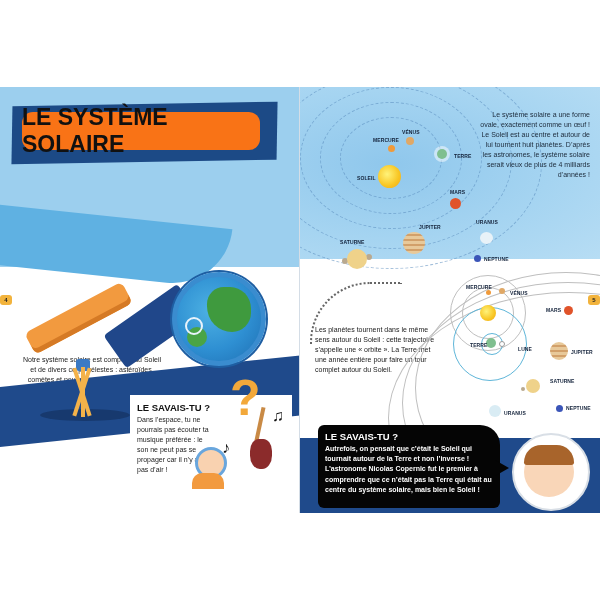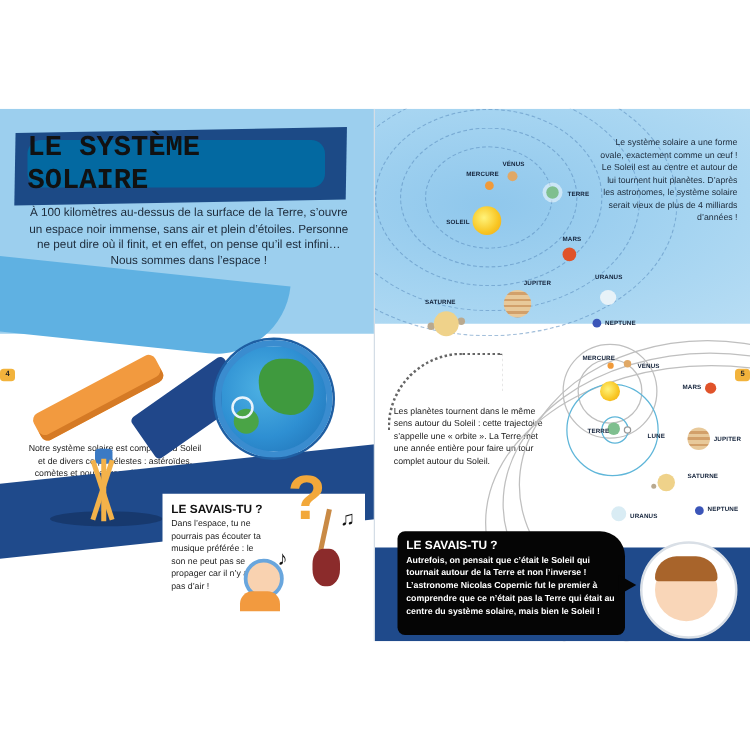--- a/index.html
+++ b/index.html
@@ -6,21 +6,21 @@
   body{width:600px;height:600px;position:relative;overflow:hidden;font-family:"Liberation Sans",sans-serif;}
   .spread{position:absolute;left:0;top:87px;width:600px;height:426px;overflow:hidden;background:#fff;}
   .page{position:absolute;top:0;height:426px;width:300px;overflow:hidden;}
   .page-left{left:0;}
   .page-right{left:300px;}
   .fold{position:absolute;left:299px;top:0;width:1px;height:426px;background:#d4dde6;z-index:20;}
   .sky{position:absolute;left:0;top:0;width:300px;height:180px;background:#9ccfee;}
   .sky-r{position:absolute;left:0;top:0;width:300px;height:172px;background:radial-gradient(ellipse at 30% 45%,#8fc7ec 0%,#a5d4f1 55%,#b7ddf4 100%);}
   .wave{position:absolute;left:-40px;top:128px;width:270px;height:60px;background:#5fb1e2;border-radius:0 0 60px 0;transform:rotate(6deg);}
   .title-bg{position:absolute;left:12px;top:17px;width:265px;height:58px;background:#1c4a86;transform:skew(-2deg) rotate(-1deg);}
-  .title-box{position:absolute;left:22px;top:25px;width:238px;height:38px;background:#0369a1;border-radius:11px;display:flex;align-items:center;justify-content:center;font-family:Liberation Mono, monospace;}
+  .title-box{position:absolute;left:22px;top:25px;width:238px;height:38px;background:#f97316;border-radius:11px;display:flex;align-items:center;justify-content:center;}
   .title{font-size:23px;font-weight:bold;color:#111;letter-spacing:0px;}
   .intro{position:absolute;left:20px;top:77px;width:262px;font-size:9.4px;line-height:12.5px;color:#1c2a3a;text-align:center;}
   .body-l{position:absolute;left:22px;top:268px;width:140px;font-size:7px;line-height:10px;color:#222;text-align:center;}
   .pnum{position:absolute;width:12px;height:10px;background:#f2b33c;color:#222;font-size:6px;font-weight:bold;display:flex;align-items:center;justify-content:center;border-radius:3px;}
   .ground{position:absolute;left:0;top:372px;width:300px;height:60px;background:#1f4a8b;transform:skew(0,-6deg);transform-origin:left bottom;}
   .beam{position:absolute;left:115px;top:320px;width:90px;height:40px;background:#20478a;transform:rotate(-35deg);transform-origin:left center;border-radius:4px;}
   .earth{position:absolute;left:172px;top:270px;width:84px;height:84px;border-radius:50%;background:radial-gradient(circle at 40% 40%,#4db1e3 0%,#2e8fd2 55%,#1f6fb3 100%);border:5px solid #3a8ccf;box-shadow:0 0 0 2px #1e5ea2;}
   .earth .land1{position:absolute;left:30px;top:10px;width:44px;height:45px;background:#3f9a3e;border-radius:40% 50% 45% 60%;}
   .earth .land2{position:absolute;left:10px;top:50px;width:20px;height:20px;background:#4aa446;border-radius:50%;}
   .earth .swirl{position:absolute;left:8px;top:40px;width:14px;height:14px;border-radius:50%;border:2px solid #e8f3fb;}
@@ -62,21 +62,20 @@
 
 <div class="spread">
 
   <div class="page page-left">
     <div class="sky"></div>
     <div class="wave"></div>
     <div class="title-bg"></div>
     <div class="title-box">
       <span class="title">LE SYSTÈME SOLAIRE</span>
     </div>
-    <div class="intro">À 100 kilomètres au-dessus de la surface de la Terre, s’ouvre un espace noir immense, sans air et plein d’étoiles. Personne ne peut dire où il finit, et en effet, on pense qu’il est infini… Nous sommes dans l’espace !</div>
 
     <div class="body-l">Notre système solaire est composé du Soleil et de divers corps célestes : astéroïdes, comètes et poussières célestes. Même le plus puissant des télescopes ne parvient pas à en entrevoir les limites !</div>
     <div class="pnum" style="left:0;top:208px;">4</div>
 
     <div class="ground" style="top:300px;"></div>
     <div class="beam" style="top:245px;"></div>
     <div class="earth" style="top:185px;">
       <div class="land1"></div>
         <div class="land2"></div>
         <div class="swirl"></div>

